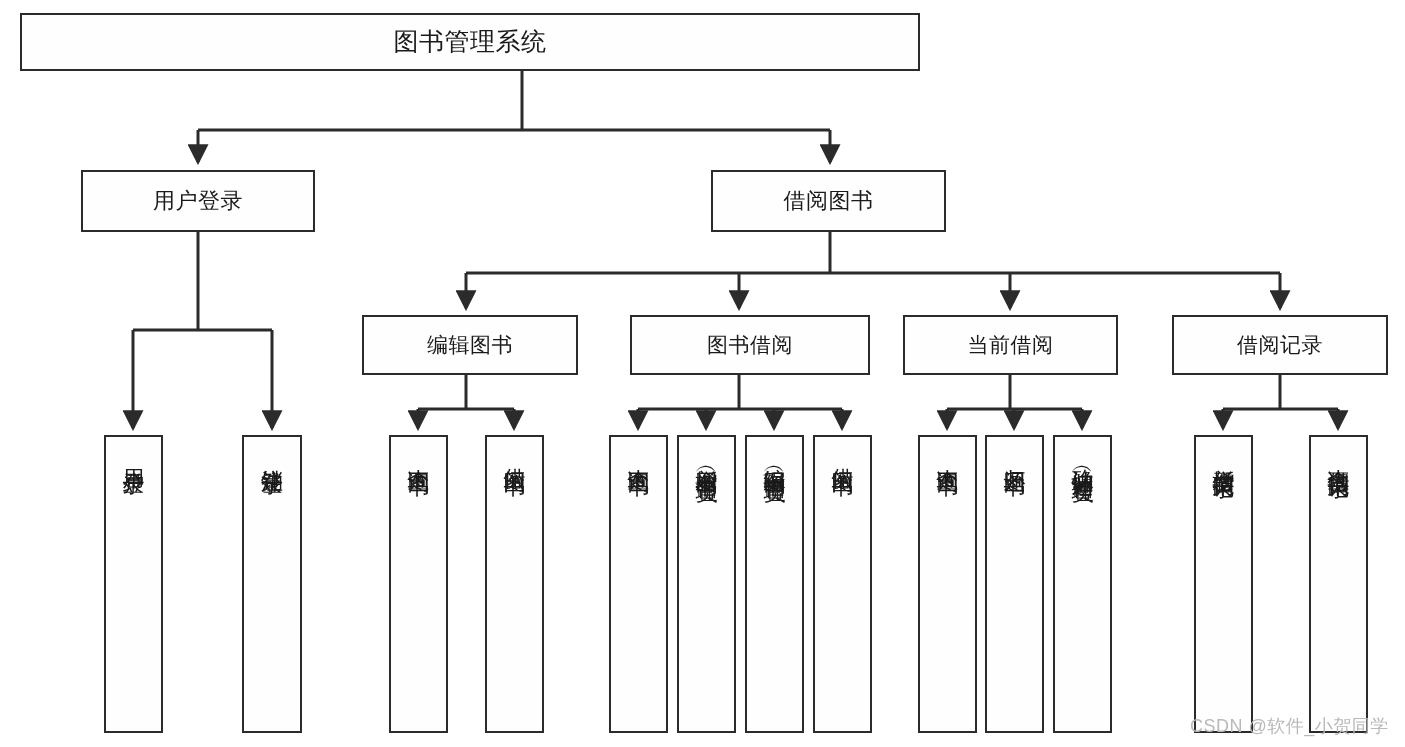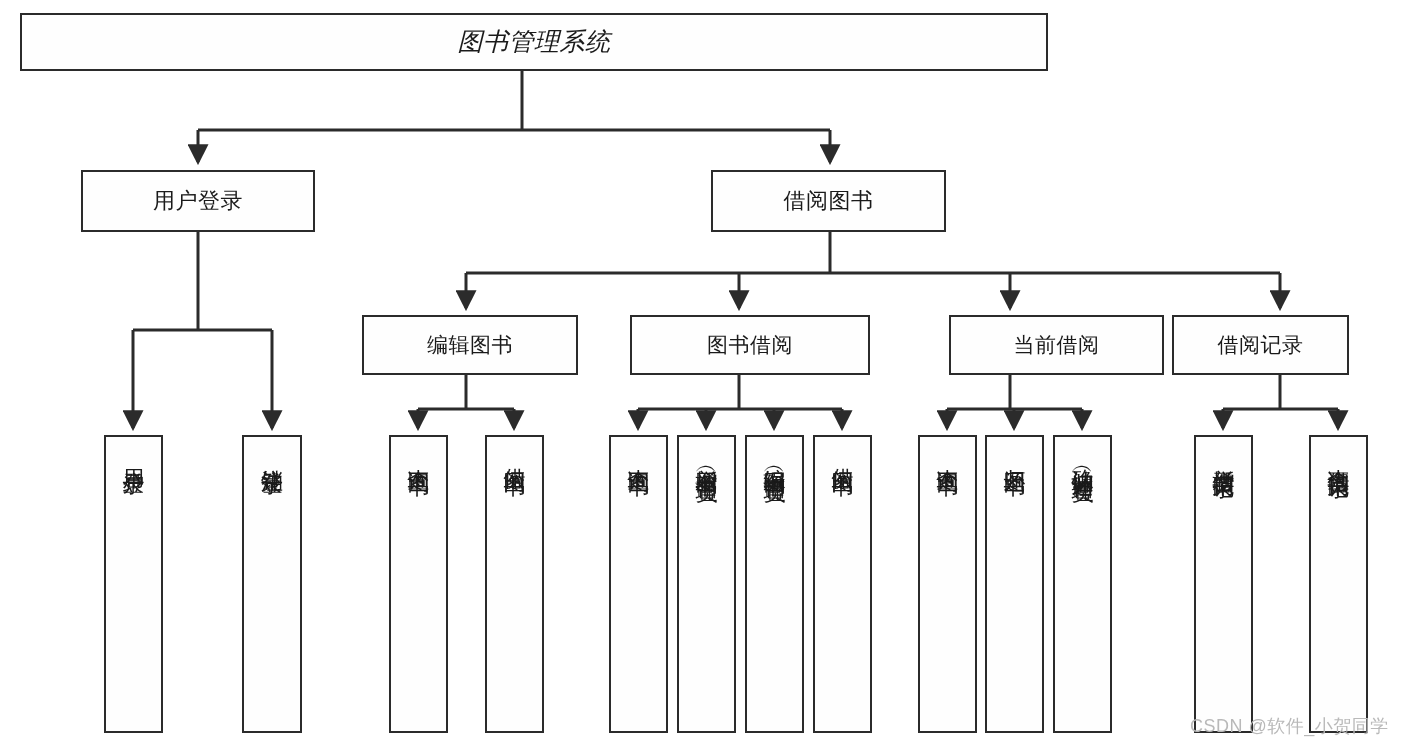--- a/index.html
+++ b/index.html
@@ -126,41 +126,41 @@
       <path d="M 1014 409 L 1014 428" marker-end="url(#arrow)"></path>
       <path d="M 1082 409 L 1082 428" marker-end="url(#arrow)"></path>
 
       <path d="M 1280 375 L 1280 409"></path>
       <path d="M 1223 409 L 1338 409"></path>
       <path d="M 1223 409 L 1223 428" marker-end="url(#arrow)"></path>
       <path d="M 1338 409 L 1338 428" marker-end="url(#arrow)"></path>
     </g>
   </svg>
 
-  <div class="node horiz lvl0" style="left:20px; top:13px; width:1028px; height:58px;font-style:italic;">
+  <div class="node horiz lvl0" style="left:20px; top:13px; width:900px; height:58px;">
     <span class="label">图书管理系统</span>
   </div>
 
   <div class="node horiz lvl1" style="left:81px; top:170px; width:234px; height:62px;">
     <span class="label">用户登录</span>
   </div>
   <div class="node horiz lvl1" style="left:711px; top:170px; width:235px; height:62px;">
     <span class="label">借阅图书</span>
   </div>
 
   <div class="node horiz lvl2" style="left:362px; top:315px; width:216px; height:60px;">
     <span class="label">编辑图书</span>
   </div>
   <div class="node horiz lvl2" style="left:630px; top:315px; width:240px; height:60px;">
     <span class="label">图书借阅</span>
   </div>
-  <div class="node horiz lvl2" style="left:903px; top:315px; width:215px; height:60px;margin-left:46px;">
+  <div class="node horiz lvl2" style="left:903px; top:315px; width:215px; height:60px;">
     <span class="label">当前借阅</span>
   </div>
-  <div class="node horiz lvl2" style="left:1172px; top:315px; width:177px; height:60px;">
+  <div class="node horiz lvl2" style="left:1172px; top:315px; width:216px; height:60px;">
     <span class="label">借阅记录</span>
   </div>
 
   <div class="node vert leaf" style="left:104px; top:435px; width:59px; height:298px;">
     <span class="label">用户登录</span>
   </div>
   <div class="node vert leaf" style="left:242px; top:435px; width:60px; height:298px;">
     <span class="label">注销登录</span>
   </div>
 

